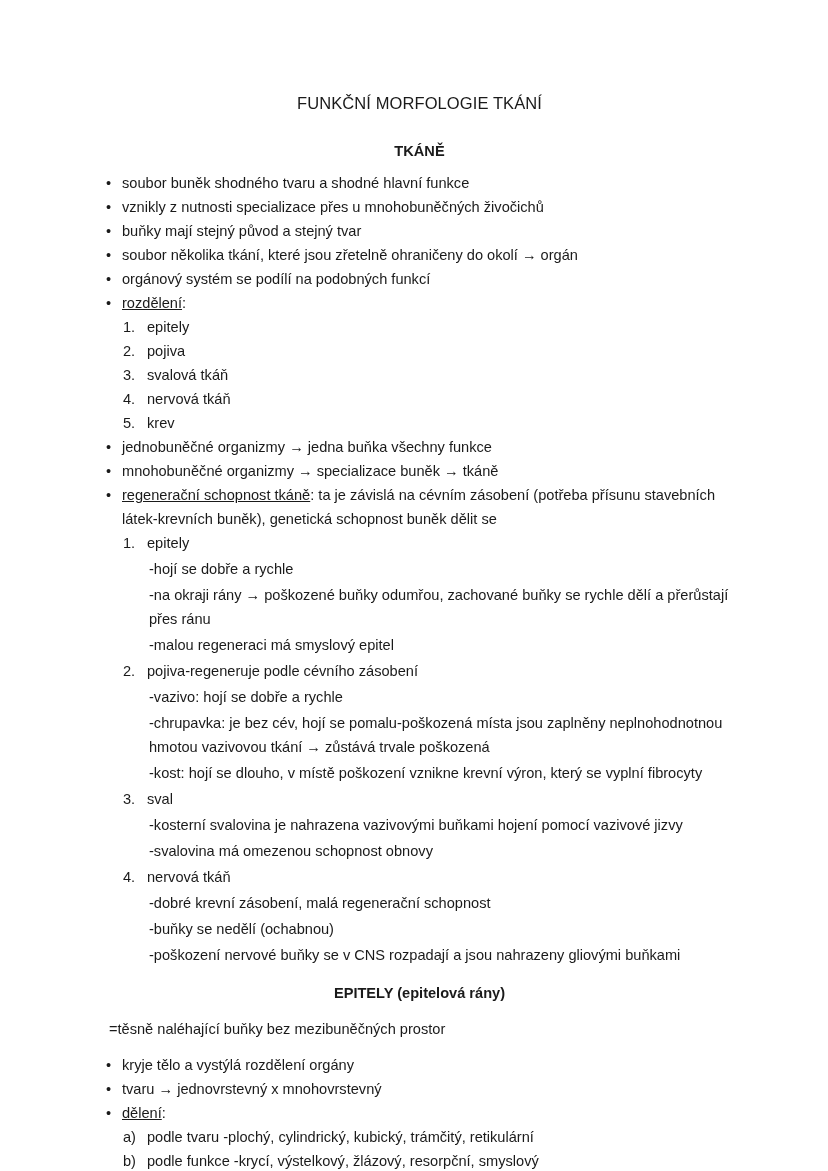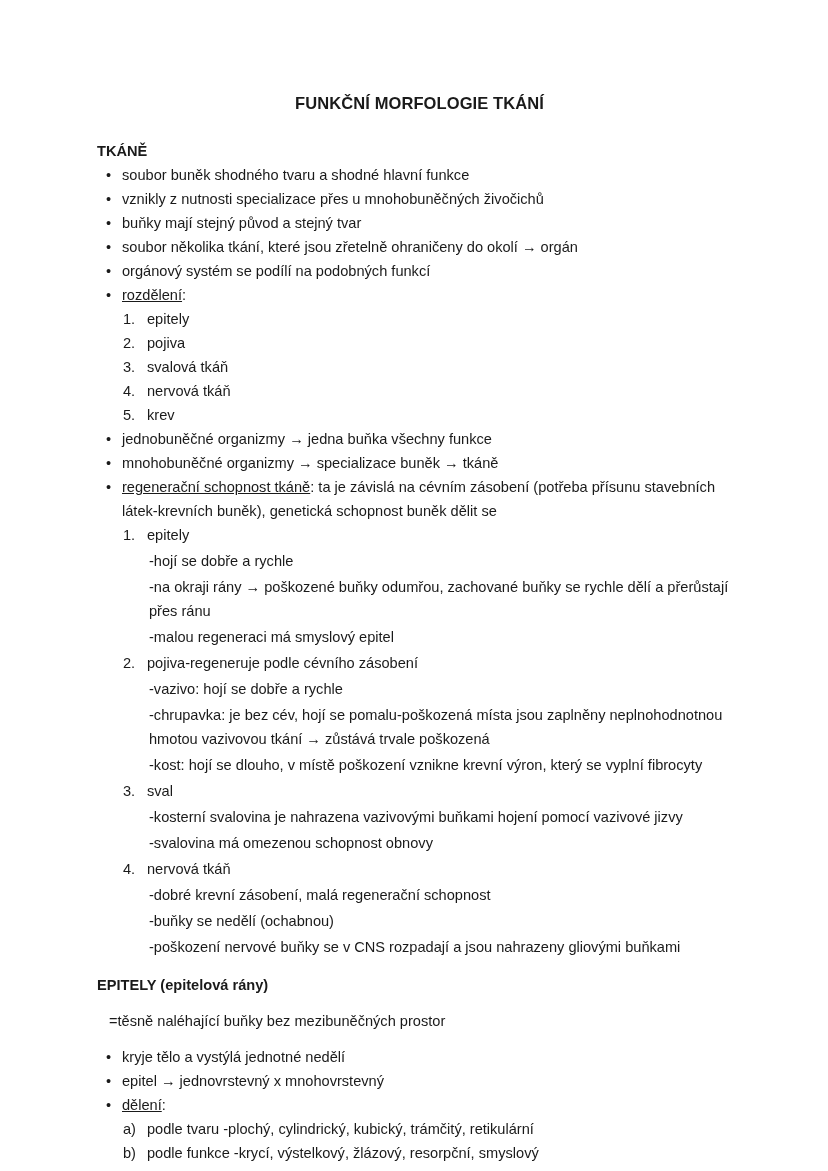--- a/index.html
+++ b/index.html
@@ -25,31 +25,32 @@
     overflow: hidden;
   }
   .content {
     position: absolute;
     left: 97px;
     top: 94px;
     width: 645px;
   }
   .doc-title {
     font-size: 16.5px;
-    font-weight: bold;
+    font-weight: normal;
     text-align: center;
     letter-spacing: 0.1px;
     margin: 0 0 25px 0;
     line-height: 1.2;
   }
   .section-head {
     font-size: 14.6px;
     font-weight: bold;
-    margin: 0;
-    line-height: 24px;
+    margin: 8px;
+    line-height: 24px;
+    text-align: center;
   }
   .section-head.spaced {
     margin-top: 14px;
   }
   .plain-line {
     font-size: 14.6px;
     line-height: 24px;
     margin: 12px;
   }
   
@@ -204,25 +205,25 @@
       <div class="dash-line">-poškození nervové buňky se v CNS rozpadají a jsou nahrazeny gliovými buňkami</div>
 
     </div>
 
     <h2 class="section-head spaced">EPITELY (epitelová rány)</h2>
     <p class="plain-line">=těsně naléhající buňky bez mezibuněčných prostor</p>
 
     <ul class="bullets">
       <li>
         <span class="bullet-dot">•</span>
-        <span>kryje tělo a vystýlá jednotné nedělí</span>
-      </li>
-      <li>
-        <span class="bullet-dot">•</span>
-        <span>epitel → jednovrstevný x mnohovrstevný</span>
+        <span>kryje tělo a vystýlá rozdělení orgány</span>
+      </li>
+      <li>
+        <span class="bullet-dot">•</span>
+        <span>tvaru → jednovrstevný x mnohovrstevný</span>
       </li>
       <li>
         <span class="bullet-dot">•</span>
         <span class="u">dělení</span><span>:</span>
       </li>
     </ul>
 
     <div class="nums">
       <div class="num-item">
         <span class="marker">a)</span>

